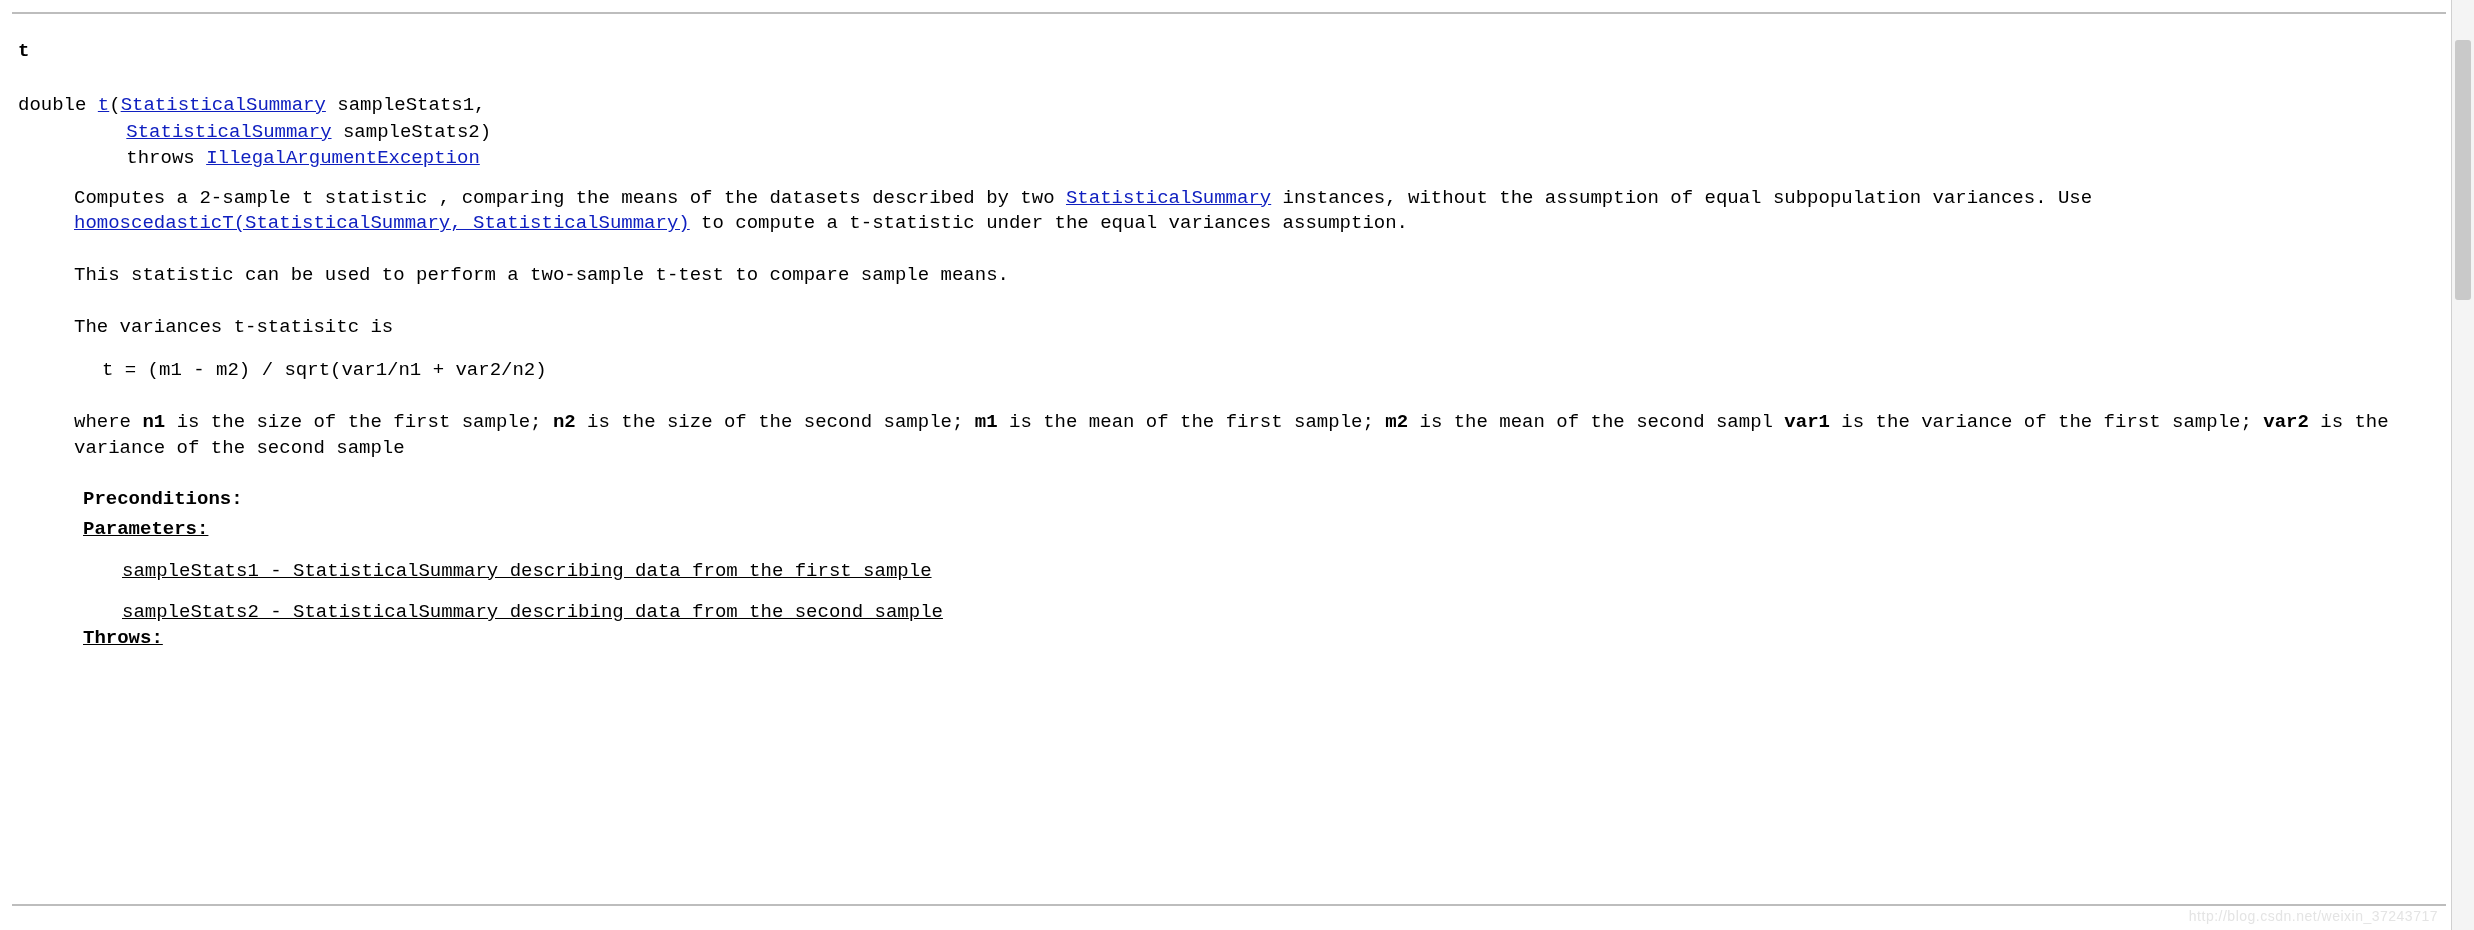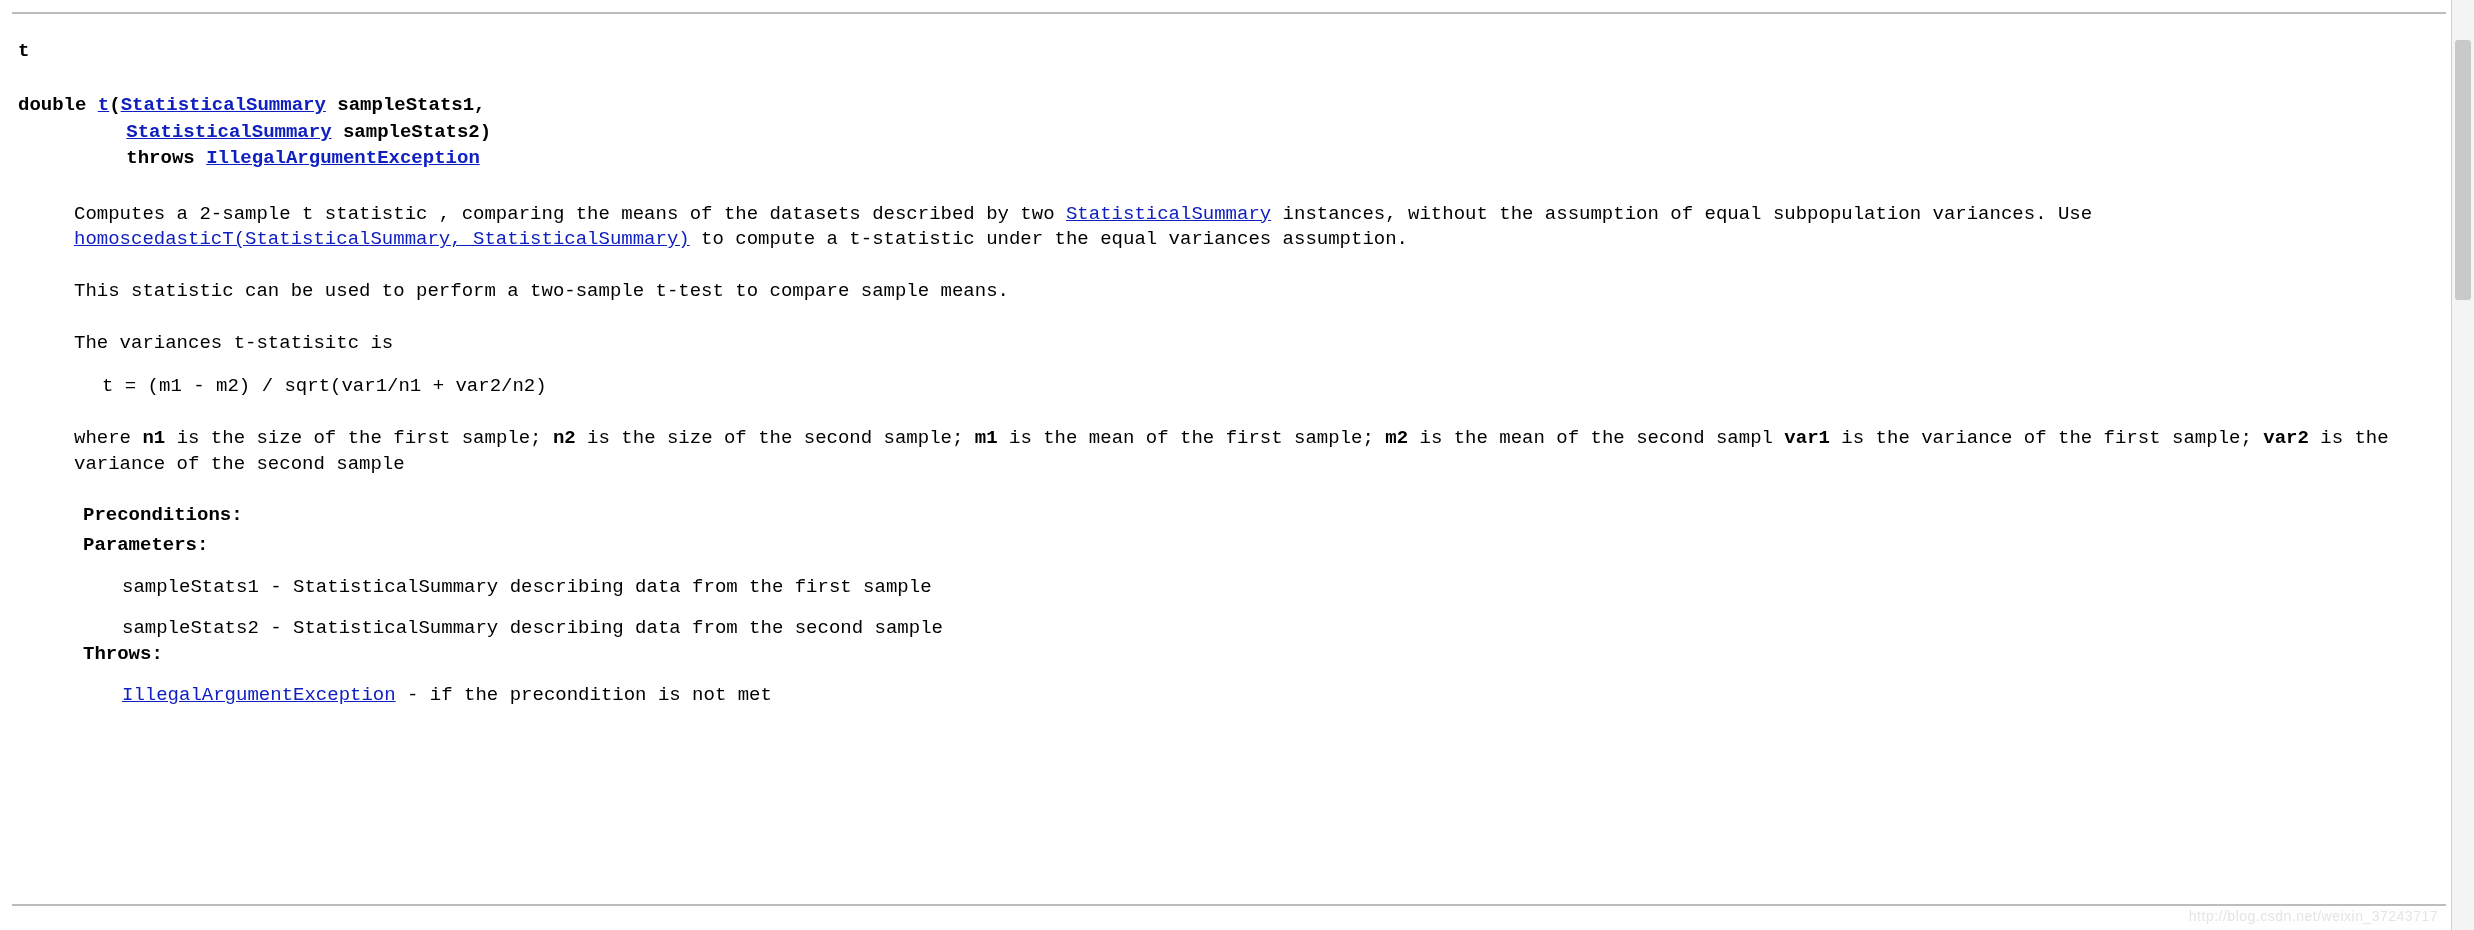--- a/index.html
+++ b/index.html
@@ -52,24 +52,23 @@
   }
   .content {
     padding: 34px 30px 40px 18px;
     white-space: normal;
   }
   .method-name {
     font-weight: bold;
     margin: 6px 0 30px 0;
   }
   .sig {
-    margin: 0 0 30px 0;
+    margin: 0 0 14px 0;
     line-height: 1.4;
     white-space: nowrap;
-    font-weight: bold;
   }
   .sig-line2, .sig-line3 {
     padding-left: 9.5ch; 
   }
   a.link {
     color: #1020c0;
     text-decoration: underline;
   }
   .body {
     margin-left: 56px;
@@ -88,20 +87,21 @@
   }
   ul.cond {
     margin: 8px 0 26px 0;
     padding-left: 40px;
   }
   ul.cond li {
     margin: 2px 0;
   }
   .dl {
     margin: 0;
+    text-decoration: underline;
   }
   .dd {
     margin: 16px 0 0 48px;
     line-height: 1.35;
   }
   .b { font-weight: bold; }
   .watermark {
     position: absolute;
     right: 36px;
     bottom: 6px;
@@ -163,23 +163,20 @@
 
       <div class="dl">
         <div class="heading">Parameters:</div>
         <div class="dd">sampleStats1 - StatisticalSummary describing data from the first sample</div>
         <div class="dd">sampleStats2 - StatisticalSummary describing data from the second sample</div>
       </div>
 
 
       <div class="dl">
         <div class="heading">Throws:</div>
-        <div class="dd">
-          <a class="link" href="#">IllegalArgumentException</a><span> - if the precondition is not met</span>
-        </div>
       </div>
 
     </div>
   </div>
 
   <div class="rule-bottom"></div>
 
   <div class="watermark">http://blog.csdn.net/weixin_37243717</div>
 </div>
 

